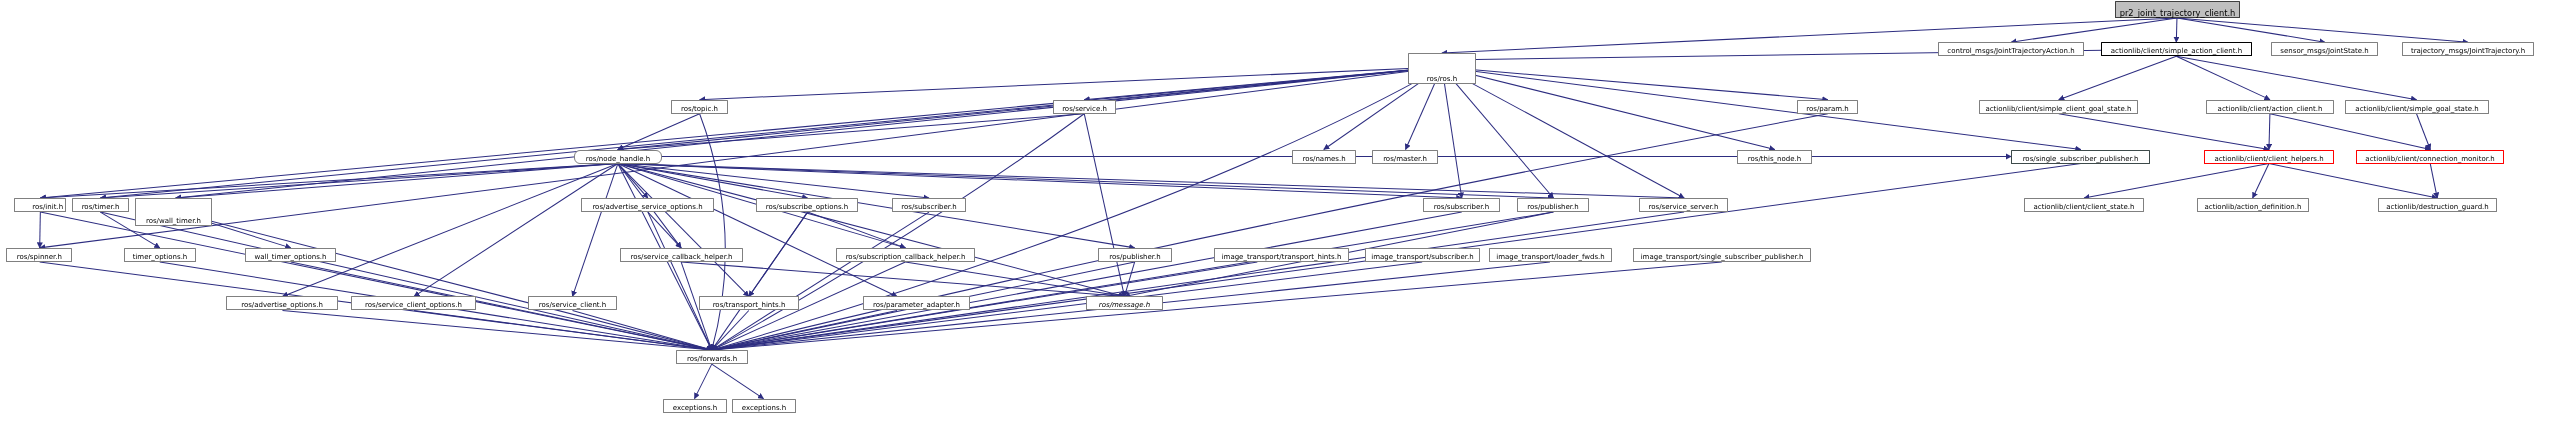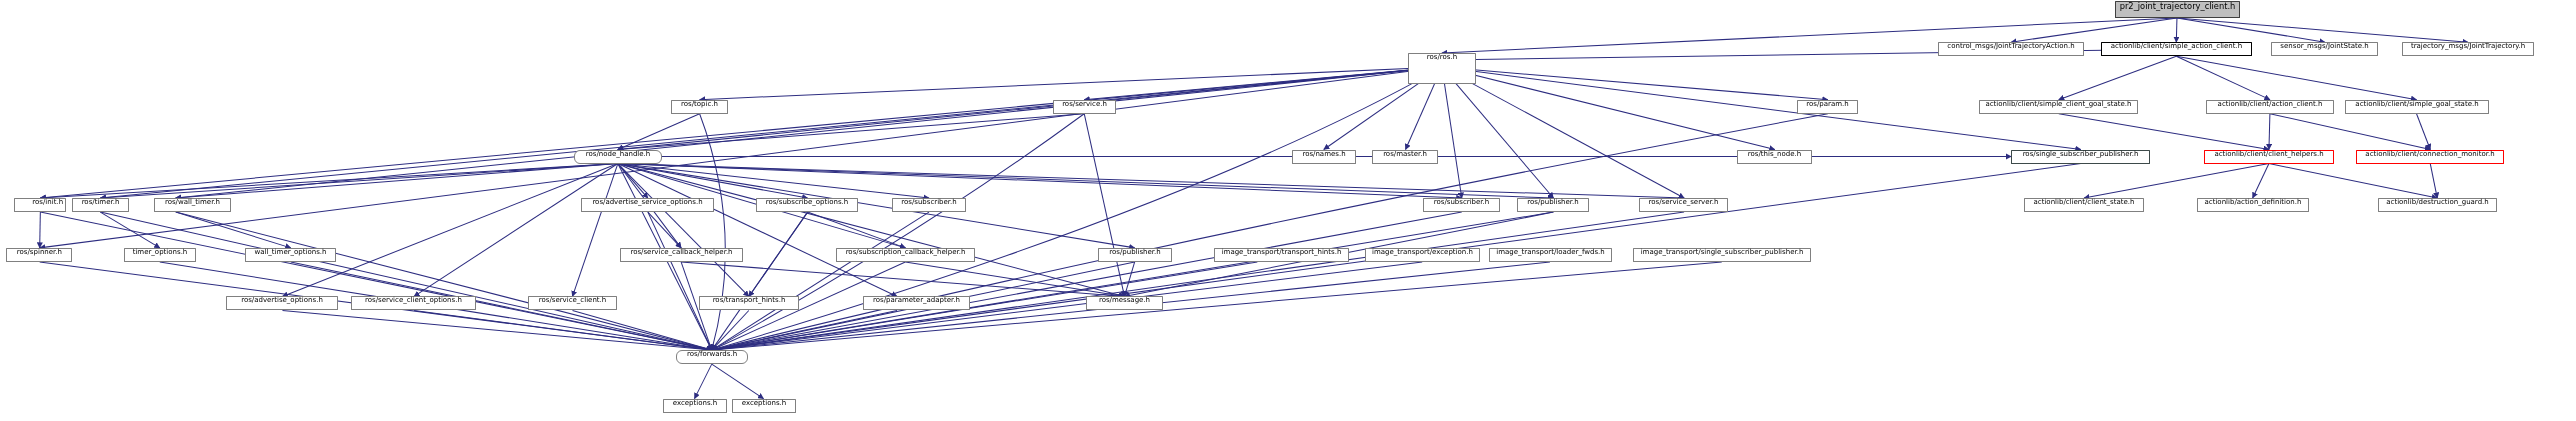--- a/index.html
+++ b/index.html
@@ -1,19 +1,19 @@
 <!DOCTYPE html>
 <html style="font-size:10.2px"><head>
 <meta charset="utf-8">
 <style>
   html,body{margin:0;padding:0;background:#ffffff;}
   body{font-family:"DejaVu Sans","Liberation Sans",sans-serif;}
   #graph-root{position:relative;width:2576px;height:421px;background:#ffffff;overflow:hidden;}
   svg#edges{position:absolute;left:0;top:0;width:2576px;height:421px;pointer-events:none;}
-  .node{position:absolute;box-sizing:border-box;display:flex;align-items:flex-start;justify-content:center;
+  .node{position:absolute;box-sizing:border-box;display:flex;align-items:flex-end;justify-content:center;
         background:#ffffff;border:0.6px solid #808080;border-radius:0.6px;
         font-size:7px;line-height:1;color:#000000;white-space:nowrap;padding:0 2.6px;height:14px;}
   .node.root{background:#bfbfbf;border:1.3px solid #404040;font-size:8.3px;height:16.6px;}
   .node.bold{border:1.3px solid #000000;}
   .node.dark{border:1.3px solid #3d4a4a;}
   .node.red{border:1.3px solid #ff0000;}
   .node-label{pointer-events:none;}
 </style>
 </head>
 <body>
@@ -181,21 +181,21 @@
       </div>
       <div class="node red" style="left: 2356px; top: 150px; width: 148px; height: 14px;">
         <span class="node-label">actionlib/client/connection_monitor.h</span>
       </div>
       <div class="node" style="left: 14px; top: 198px; width: 52px; height: 14px; padding-left: 18px;">
         <span class="node-label">ros/init.h</span>
       </div>
       <div class="node" style="left: 72px; top: 198px; width: 57px; height: 14px;">
         <span class="node-label">ros/timer.h</span>
       </div>
-      <div class="node" style="left: 154px; top: 198px; width: 77px; height: 14px;">
+      <div class="node" style="left: 135px; top: 198px; width: 77px; height: 28px;">
         <span class="node-label">ros/wall_timer.h</span>
       </div>
       <div class="node" style="left: 581px; top: 198px; width: 133px; height: 14px;">
         <span class="node-label">ros/advertise_service_options.h</span>
       </div>
       <div class="node" style="left: 756px; top: 198px; width: 102px; height: 14px;">
         <span class="node-label">ros/subscribe_options.h</span>
       </div>
       <div class="node" style="left: 892px; top: 198px; width: 74px; height: 14px;">
         <span class="node-label">ros/subscriber.h</span>
@@ -233,21 +233,21 @@
       <div class="node" style="left: 836px; top: 248px; width: 139px; height: 14px;">
         <span class="node-label">ros/subscription_callback_helper.h</span>
       </div>
       <div class="node" style="left: 1098px; top: 248px; width: 74px; height: 14px;">
         <span class="node-label">ros/publisher.h</span>
       </div>
       <div class="node" style="left: 1190px; top: 248px; width: 135px; height: 14px; margin-left: 24px;">
         <span class="node-label">image_transport/transport_hints.h</span>
       </div>
       <div class="node" style="left: 1365px; top: 248px; width: 115px; height: 14px;">
-        <span class="node-label">image_transport/exception.h</span>
+        <span class="node-label">image_transport/subscriber.h</span>
       </div>
       <div class="node" style="left: 1489px; top: 248px; width: 123px; height: 14px;">
         <span class="node-label">image_transport/loader_fwds.h</span>
       </div>
       <div class="node" style="left: 1633px; top: 248px; width: 178px; height: 14px;">
         <span class="node-label">image_transport/single_subscriber_publisher.h</span>
       </div>
       <div class="node" style="left: 226px; top: 296px; width: 112px; height: 14px;">
         <span class="node-label">ros/advertise_options.h</span>
       </div>
@@ -256,24 +256,24 @@
       </div>
       <div class="node" style="left: 528px; top: 296px; width: 89px; height: 14px;">
         <span class="node-label">ros/service_client.h</span>
       </div>
       <div class="node" style="left: 699px; top: 296px; width: 100px; height: 14px;">
         <span class="node-label">ros/transport_hints.h</span>
       </div>
       <div class="node" style="left: 843px; top: 296px; width: 107px; height: 14px; margin-left: 20px;">
         <span class="node-label">ros/parameter_adapter.h</span>
       </div>
-      <div class="node" style="left: 1086px; top: 296px; width: 77px; height: 14px;">
+      <div class="node" style="left: 1086px; top: 296px; width: 77px; height: 14px; font-style: italic;">
         <span class="node-label">ros/message.h</span>
       </div>
-      <div class="node" style="left: 676px; top: 350px; width: 72px; height: 14px; border-radius: 6px;">
+      <div class="node" style="left: 676px; top: 350px; width: 72px; height: 14px;">
         <span class="node-label">ros/forwards.h</span>
       </div>
       <div class="node" style="left: 663px; top: 399px; width: 64px; height: 14px;">
         <span class="node-label">exceptions.h</span>
       </div>
       <div class="node" style="left: 732px; top: 399px; width: 64px; height: 14px;">
         <span class="node-label">exceptions.h</span>
       </div>
     </div>
 </div>

